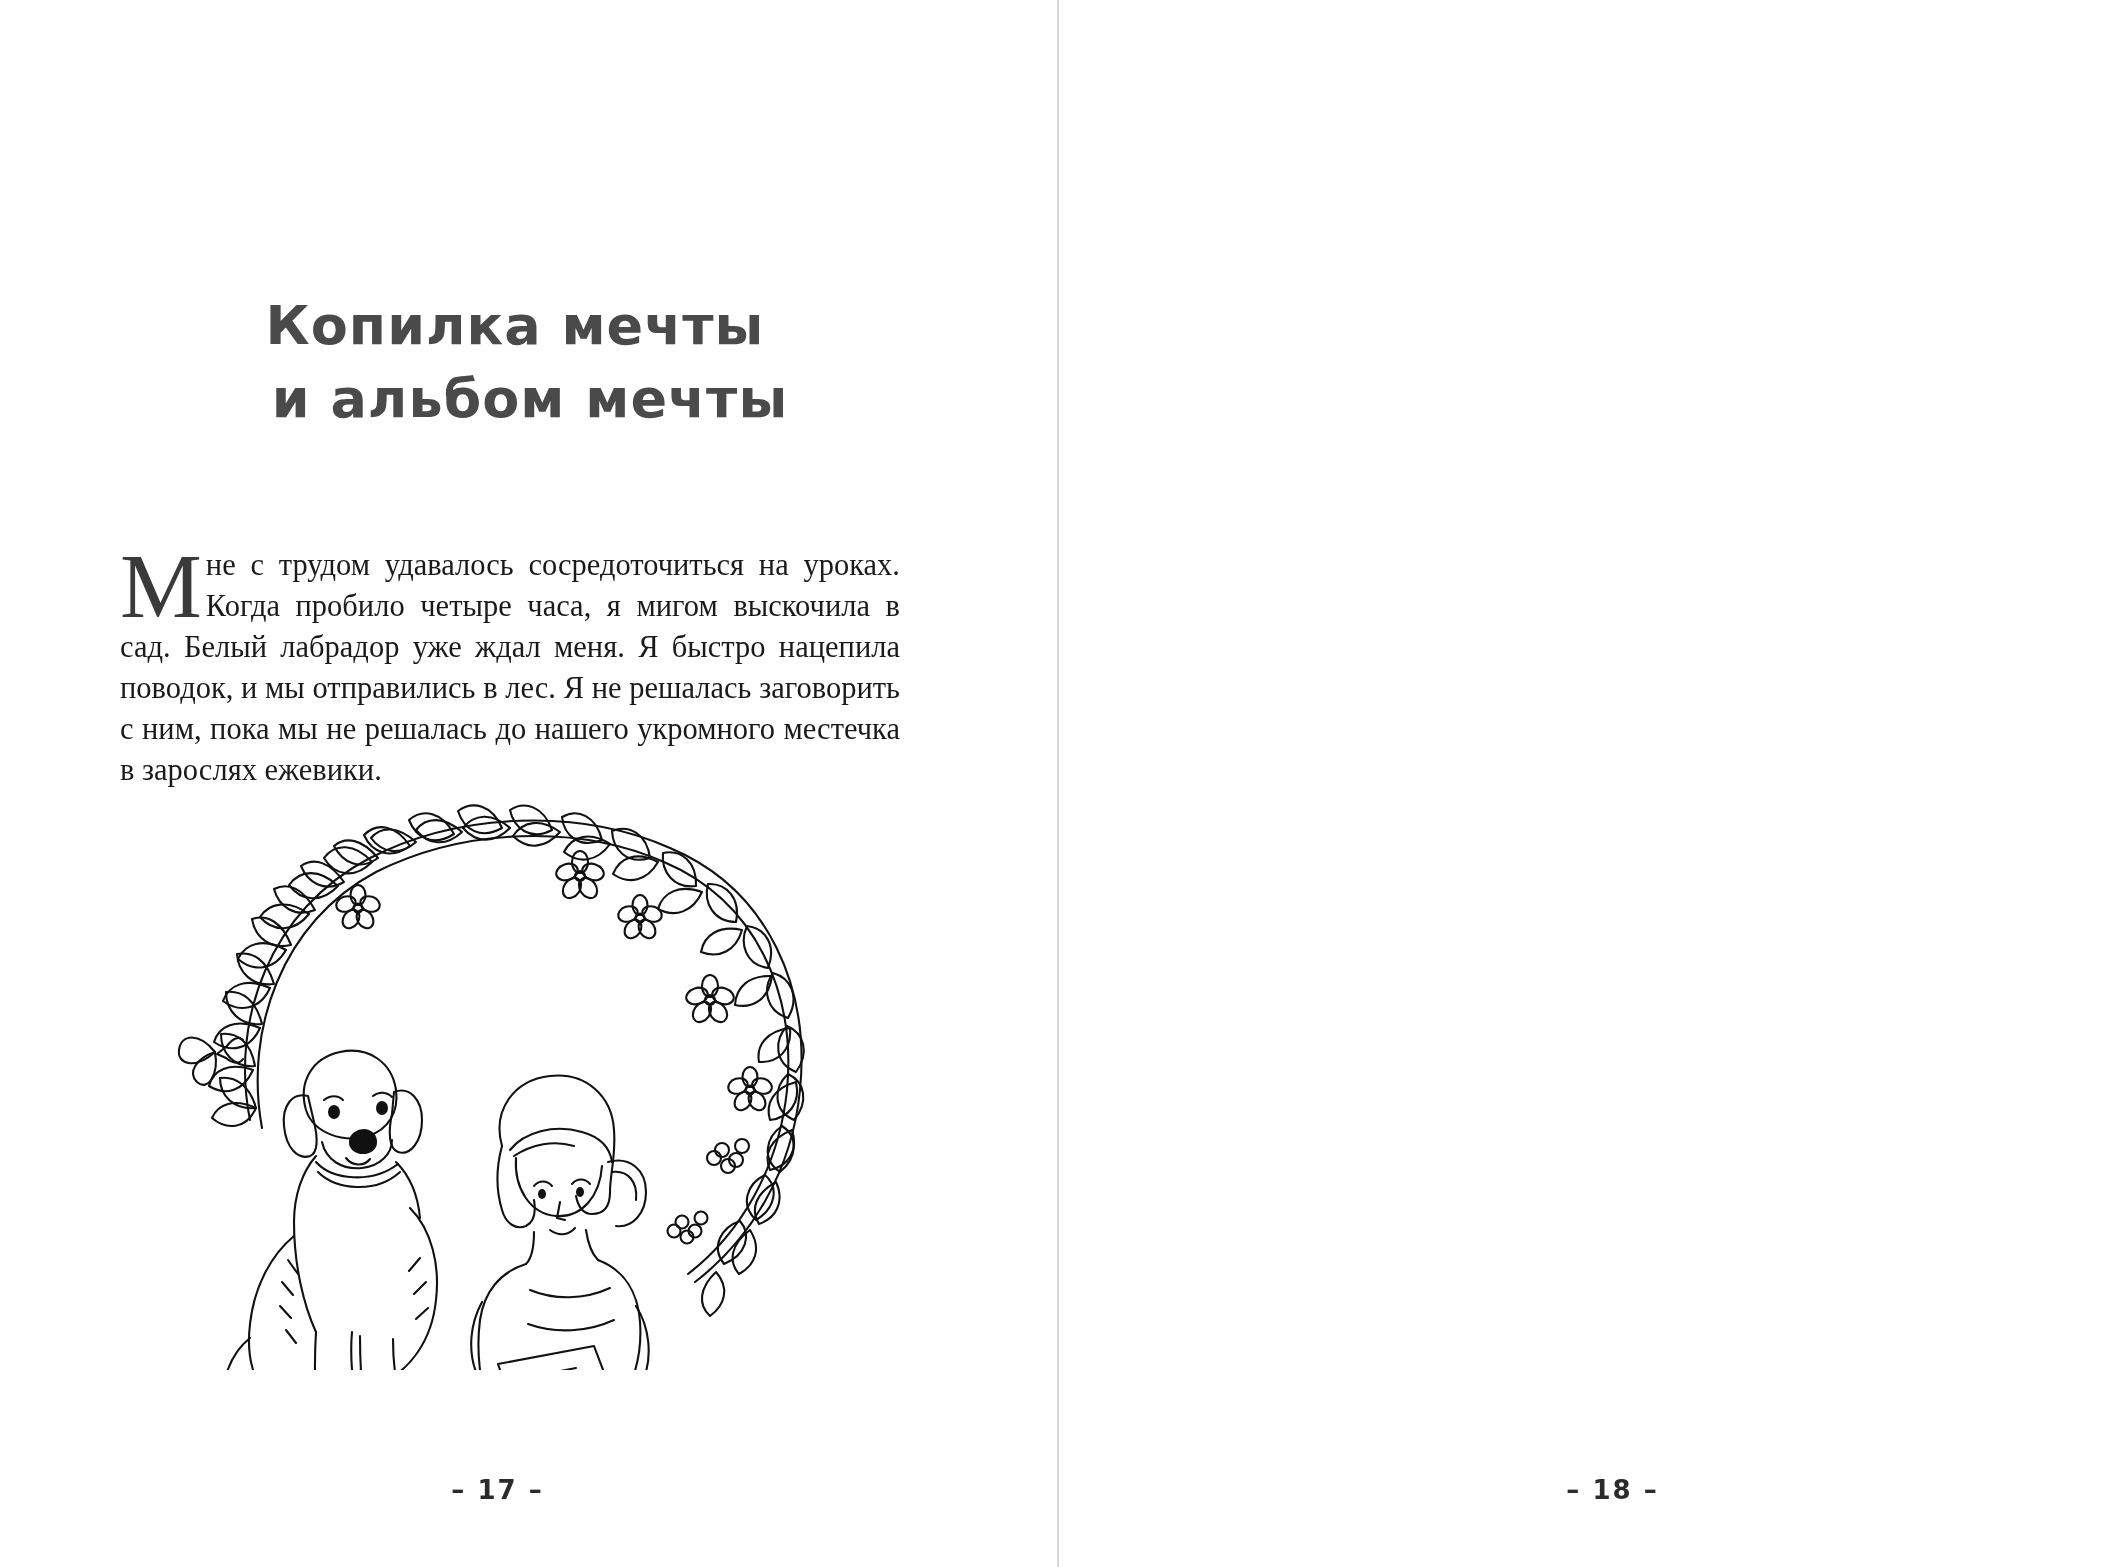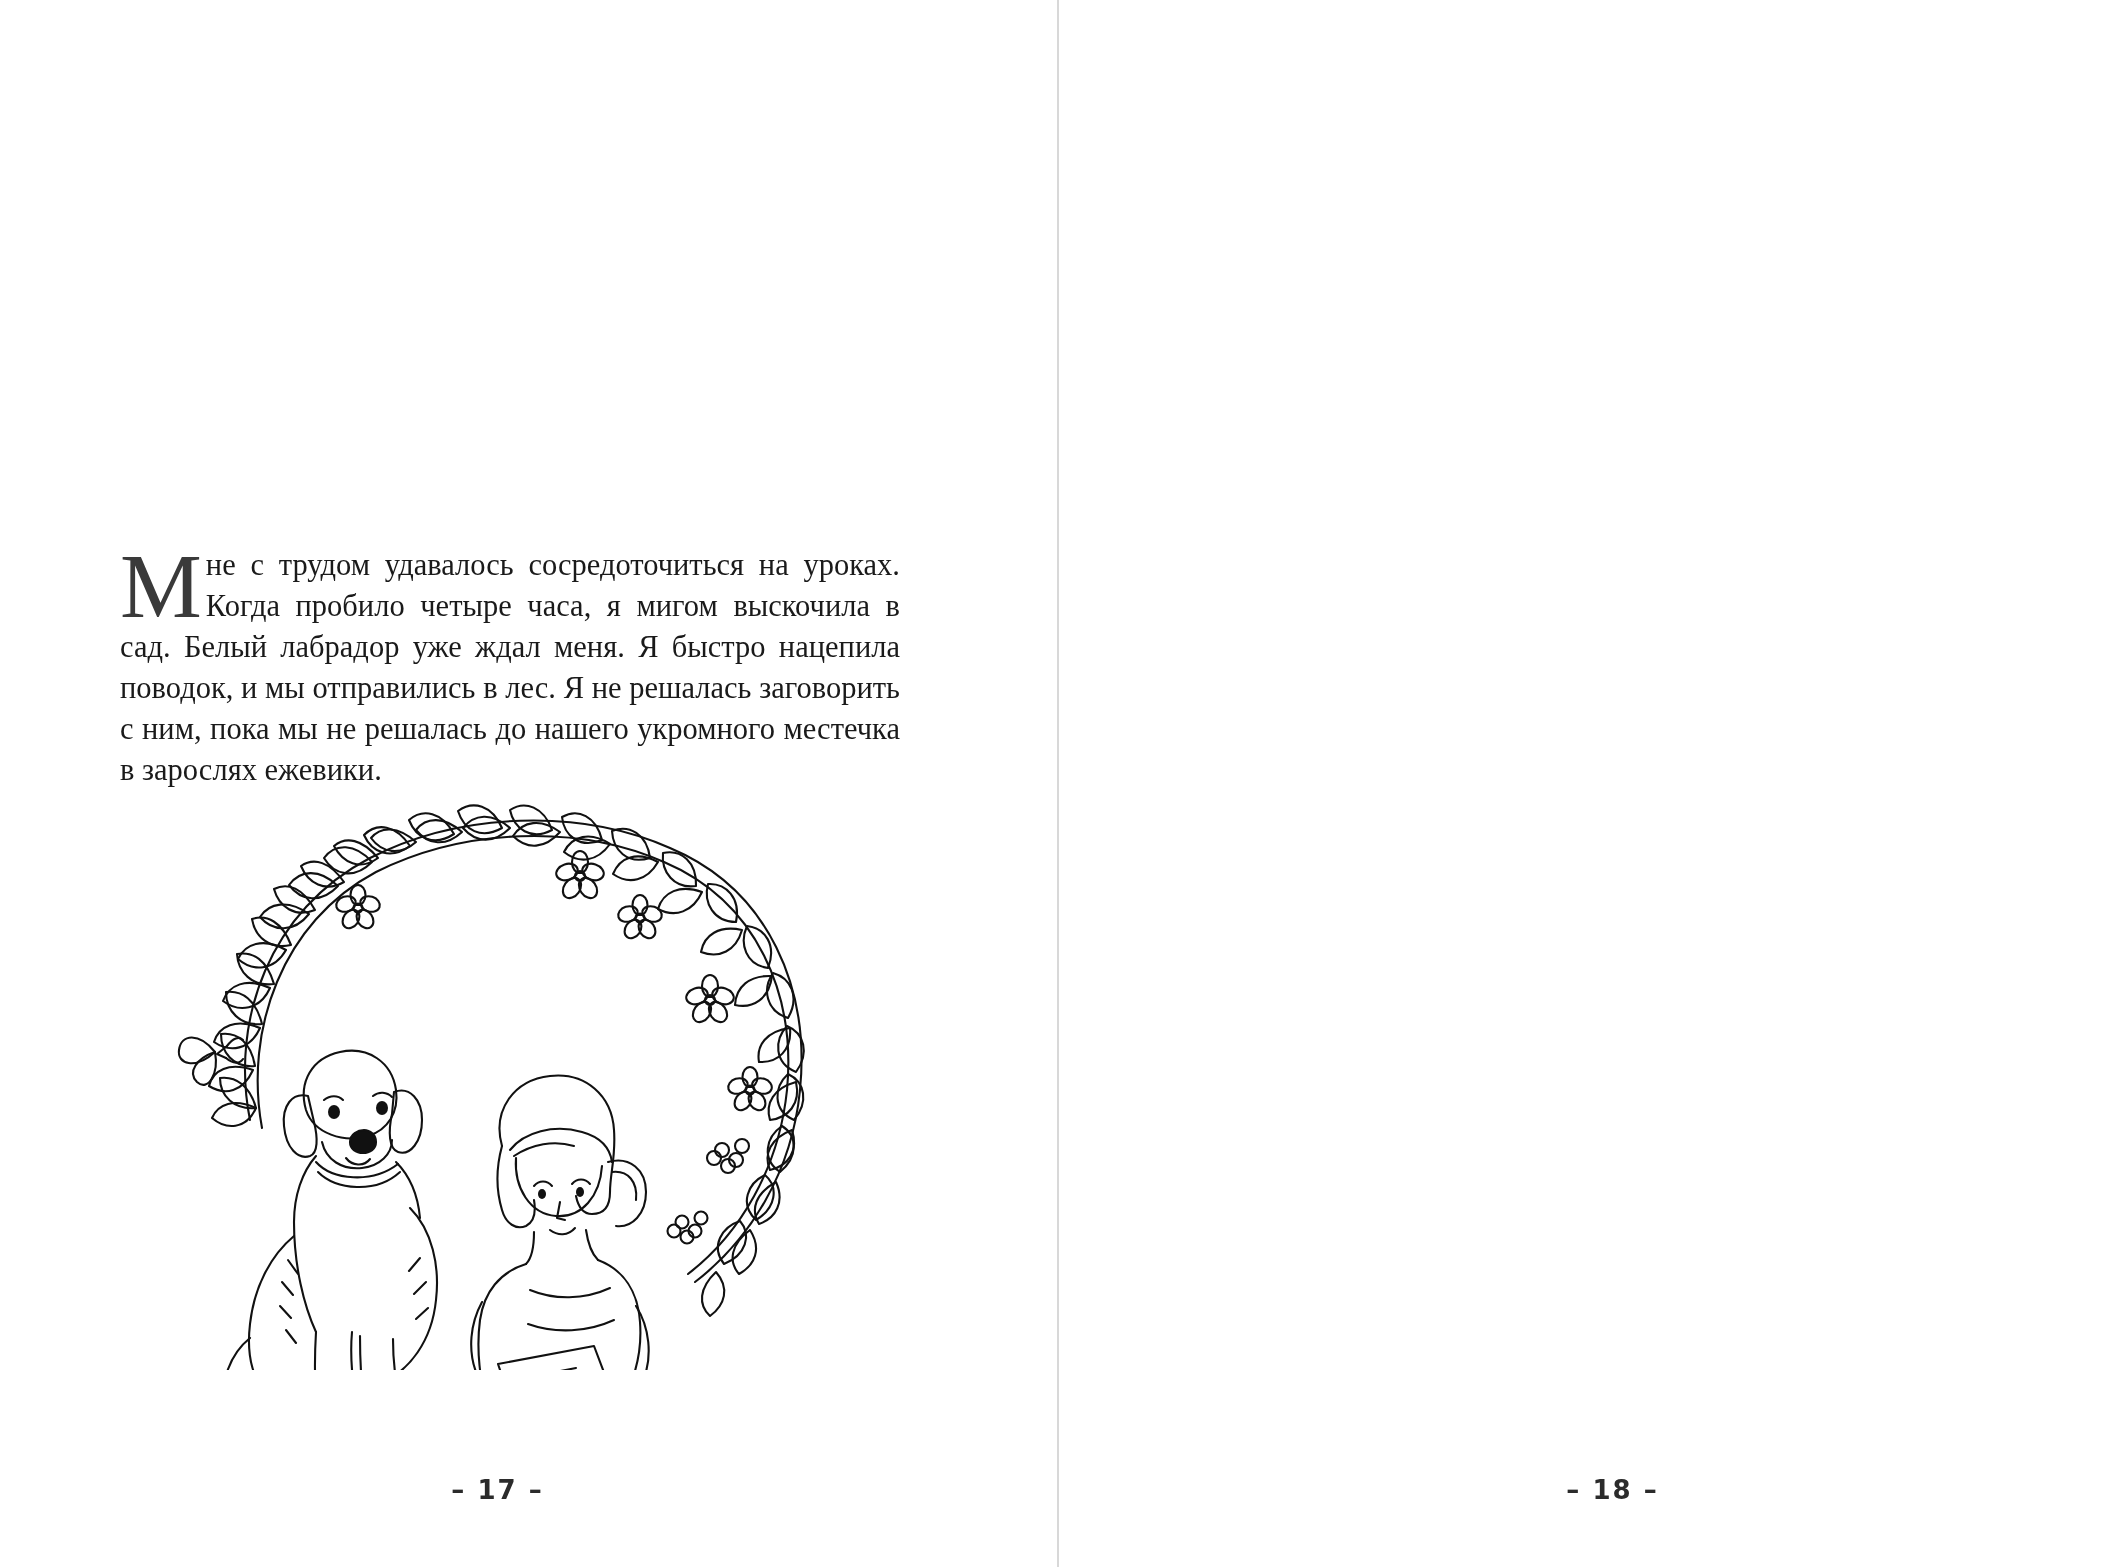--- a/index.html
+++ b/index.html
@@ -119,20 +119,22 @@
 </head>
 <body>
 
 <div class="spread">
 
   <div class="gutter-rule"></div>
 
   <div class="page page-left">
 
     <div class="chapter-title">
+      <span class="t-line t-line-1">Копилка мечты</span>
+      <span class="t-line t-line-2">и альбом мечты</span>
     </div>
 
     <div class="left-col">
       <p class="body-par dropcap-par">
         <span class="dropcap">М</span><span>не с трудом удавалось сосредоточиться на уроках. Когда пробило четыре часа, я мигом выскочила в сад. Белый лабрадор уже ждал меня. Я быстро нацепила поводок, и мы отправились в лес. Я не решалась заговорить с ним, пока мы не решалась до нашего укромного местечка в зарослях ежевики.</span>
       </p>
     </div>
 
     <div class="illus-wrap">
       <svg viewBox="0 0 800 580" xmlns="http://www.w3.org/2000/svg">

